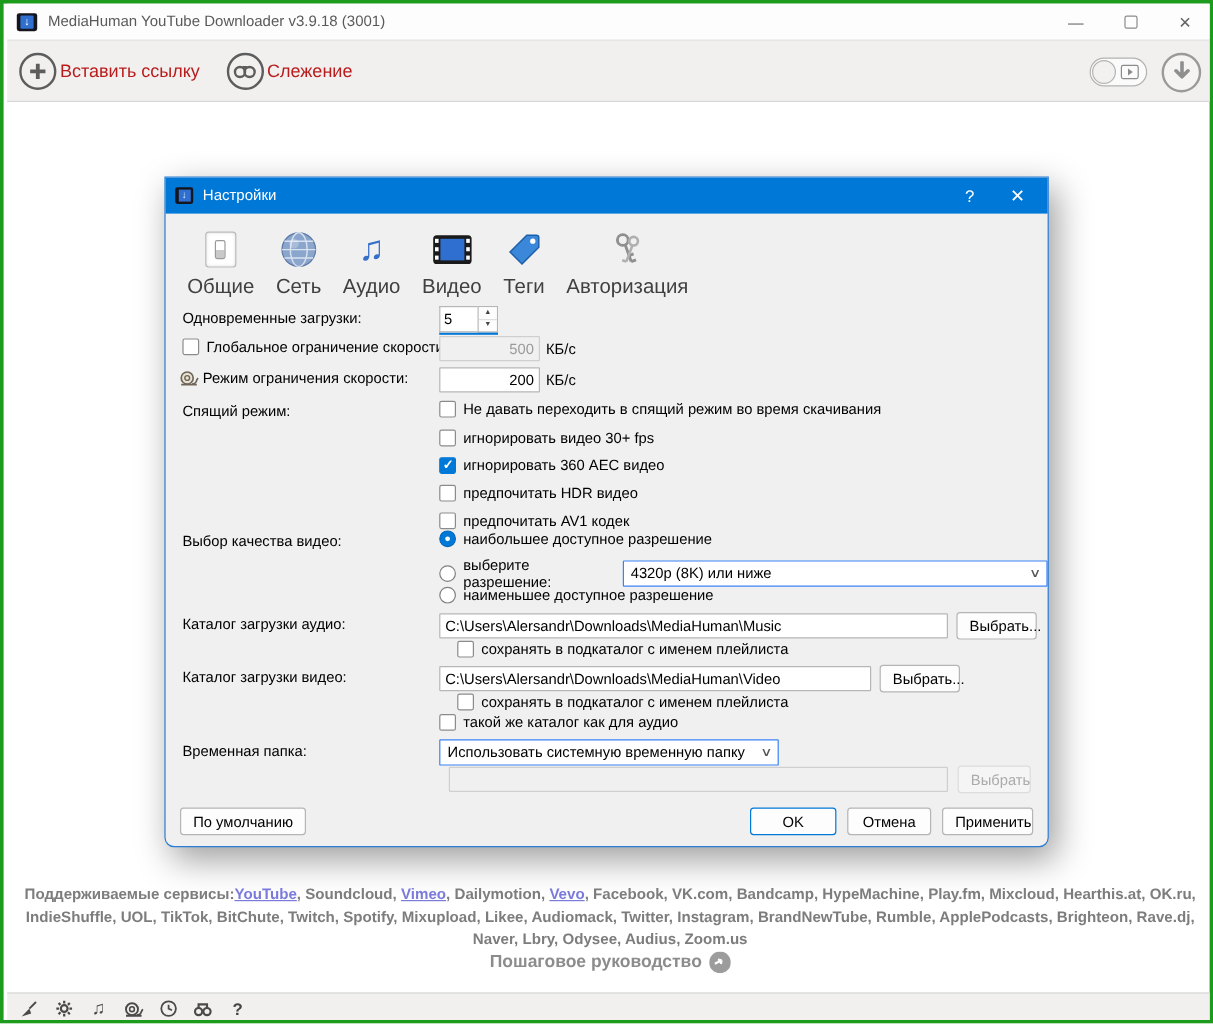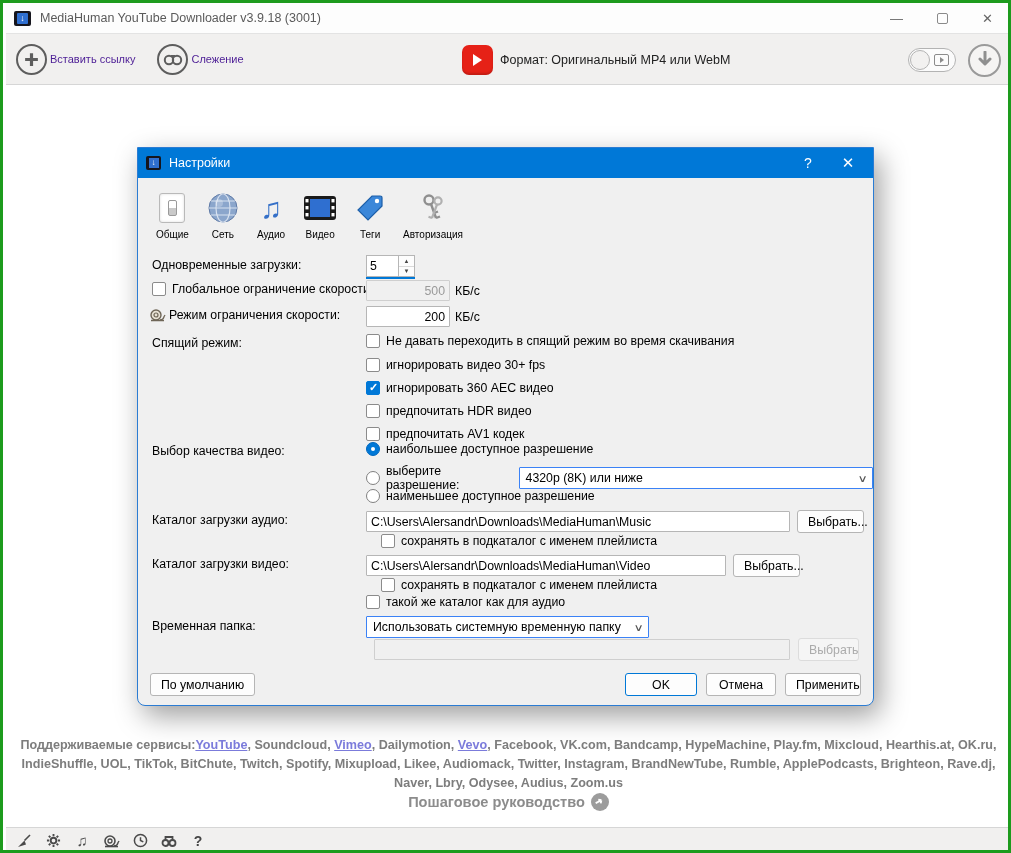--- a/index.html
+++ b/index.html
@@ -13,21 +13,21 @@
   .app-icon .inner { width:11px; height:11px; background:#2f6fd0; border-radius:1px; color:#fff; font-size:9px; line-height:11px; text-align:center; font-weight:bold; }
   .titlebar .title { margin-left:9px; color:#5a5a5a; font-size:12.5px; }
   .win-controls { margin-left:auto; display:flex; align-items:center; gap:34px; margin-right:18px; color:#666; font-size:13px; }
   .win-controls span { cursor:default; }
   .wc-max { font-size:11px; border:1px solid #8a8a8a; width:11px; height:11px; display:inline-block; border-radius:2px; }
 
   
   .toolbar { position:absolute; left:3px; top:30px; width:1005px; height:52px; background:#f1f0ef; border-top:1px solid #e3e3e3; border-bottom:1px solid #d6d6d6; display:flex; align-items:center; }
   .tool-btn { display:flex; align-items:center; gap:3px; margin-left:10px; cursor:pointer; }
   .circle-ic { width:31px; height:31px; border:2px solid #5d5d5d; border-radius:50%; display:flex; align-items:center; justify-content:center; background:transparent; }
-  .tool-label { font-size:11px; color:#4c1d95; }
+  .tool-label { font-size:15px; color:#b91c1c; }
   .format-zone { position:absolute; left:456px; top:0; height:52px; display:flex; align-items:center; gap:7px; }
   .yt-badge { width:31px; height:30px; background:#e62117; border-radius:7px; display:flex; align-items:center; justify-content:center; box-shadow:inset 0 -2px 2px rgba(0,0,0,.15); }
   .yt-play { width:0; height:0; border-left:9px solid #fff; border-top:6px solid transparent; border-bottom:6px solid transparent; }
   .format-text { font-size:12.5px; color:#222; }
   .right-tools { position:absolute; right:10px; top:0; height:52px; display:flex; align-items:center; gap:12px; }
   .toggle { width:48px; height:24px; border:1px solid #b3b3b3; border-radius:12px; background:#fbfbfb; position:relative; display:flex; align-items:center; cursor:pointer; }
   .toggle .knob { width:20px; height:20px; border-radius:50%; background:#f2f1f0; border:1px solid #b3b3b3; margin-left:1px; }
   .toggle .mode-ic { width:15px; height:12px; border:1.5px solid #8b8b8b; border-radius:2px; margin-left:4px; display:flex; align-items:center; justify-content:center; }
   .toggle .mode-ic i { width:0; height:0; border-left:4px solid #8b8b8b; border-top:3px solid transparent; border-bottom:3px solid transparent; }
   .dl-btn { width:33px; height:33px; border:2px solid #9a9a9a; border-radius:50%; background:#f5f4f3; display:flex; align-items:center; justify-content:center; cursor:pointer; }
@@ -49,21 +49,21 @@
   .dlg-icon .inner { width:10px; height:10px; background:#2f6fd0; color:#fff; font-size:8px; line-height:10px; text-align:center; font-weight:bold; }
   .dlg-title { margin-left:8px; font-size:12.5px; }
   .dlg-ctl { position:absolute; top:0; height:30px; width:40px; display:flex; align-items:center; justify-content:center; font-size:14px; cursor:pointer; color:#fff; }
   .dlg-help { right:45px; }
   .dlg-close { right:5px; font-size:15px; }
 
   
   .tabs { position:absolute; left:10px; top:36px; display:flex; align-items:flex-end; gap:2px; }
   .tab { display:flex; flex-direction:column; align-items:center; justify-content:flex-end; gap:4px; padding:6px 7px 5px; border-radius:3px; border:1px solid transparent; cursor:pointer; }
   .tab.selected { background:#cfe8fa; border-color:#93c7ee; }
-  .tab .lbl { font-size:10px; color:#000000; white-space:nowrap; }
+  .tab .lbl { font-size:17px; color:#404040; white-space:nowrap; }
   .tab .ic { height:34px; display:flex; align-items:center; justify-content:center; }
   .ic-general { width:26px; height:30px; background:#fff; border:1px solid #b9b9b9; border-radius:3px; box-shadow:inset 0 0 3px #ddd; display:flex; align-items:center; justify-content:center; }
   .ic-general .sw { width:9px; height:16px; border:1px solid #9a9a9a; border-radius:2px; background:linear-gradient(#fff 50%, #c9c9c9 50%); }
   .ic-audio { font-size:29px; color:#3570c8; line-height:30px; }
 
   
   .frm { position:absolute; left:0; top:0; width:100%; height:100%; }
   .row { position:absolute; display:flex; align-items:center; }
   .flabel { font-size:12.3px; color:#000; }
   .cb { width:14px; height:14px; border:1px solid #8b8b8b; border-radius:2px; background:#fff; display:inline-block; position:relative; flex:none; cursor:pointer; }
@@ -117,26 +117,20 @@
       <span class="circle-ic">
         <svg width="20" height="16" viewBox="0 0 20 16">
           <circle cx="6" cy="9" r="4.2" fill="none" stroke="#5d5d5d" stroke-width="2"></circle>
           <circle cx="14" cy="9" r="4.2" fill="none" stroke="#5d5d5d" stroke-width="2"></circle>
           <path d="M8 5 L12 5" stroke="#5d5d5d" stroke-width="2"></path>
         </svg>
       </span>
       <span class="tool-label">Слежение</span>
     </div>
 
-    <div class="format-zone">
-      <span class="yt-badge">
-          <span class="yt-play"></span>
-        </span>
-      <span class="format-text">Формат: Оригинальный MP4 или WebM</span>
-    </div>
 
     <div class="right-tools">
       <div class="toggle">
         <span class="knob"></span>
         <span class="mode-ic">
             <i></i>
           </span>
       </div>
       <div class="dl-btn">
         <svg width="16" height="18" viewBox="0 0 16 18">

